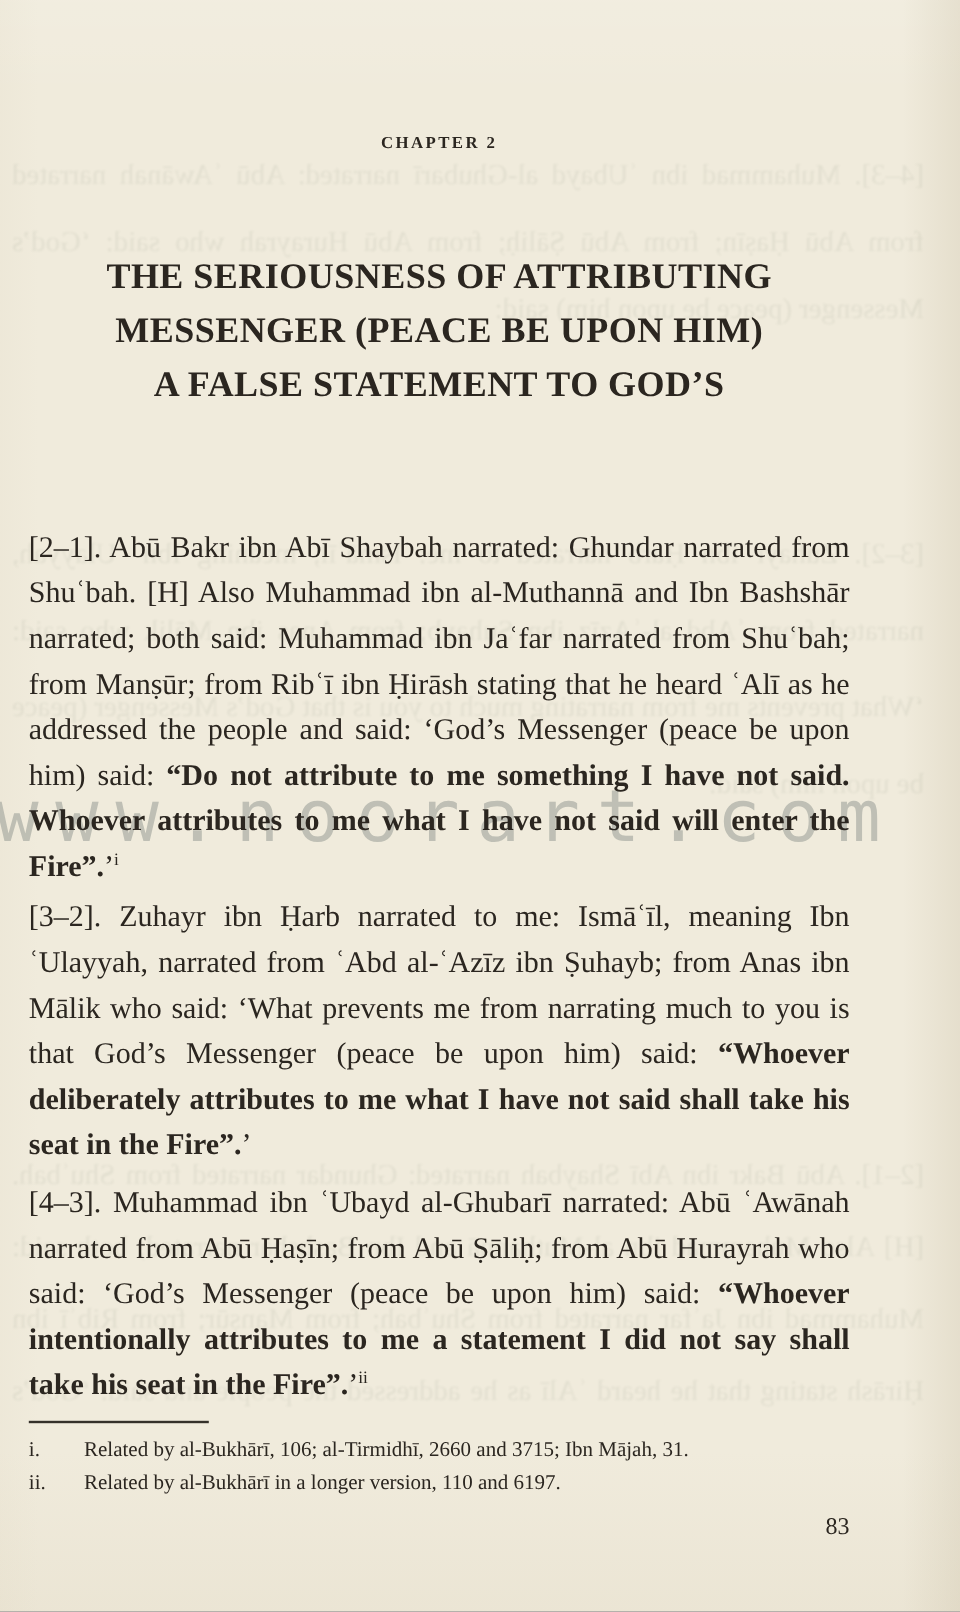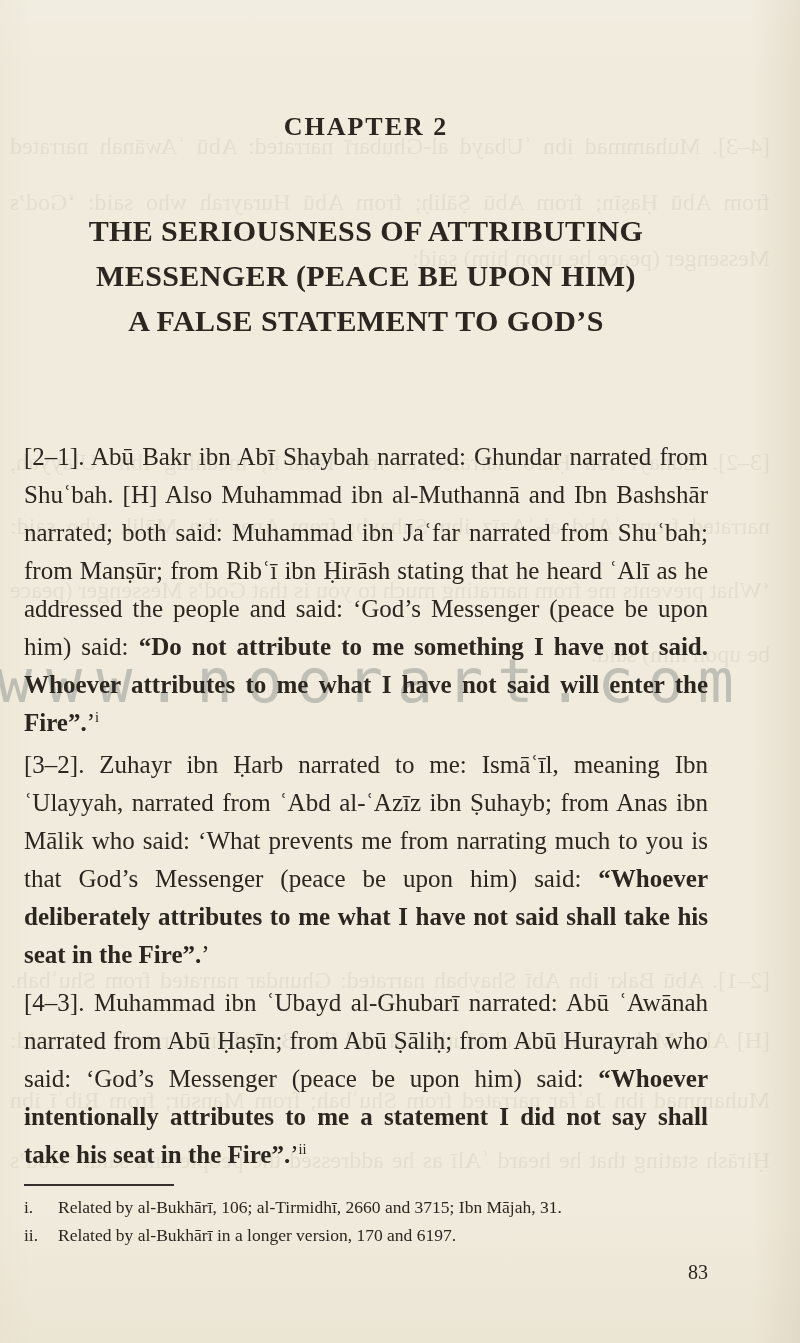--- a/index.html
+++ b/index.html
@@ -57,21 +57,21 @@
     user-select: none;
   }
   
   .content { position: absolute; left: 24px; width: 684px; top: 0; z-index: 2; }
   .chapter-label {
     position: absolute;
     top: 112px;
     width: 100%;
     text-align: center;
     font-weight: 700;
-    font-size: 26px;
+    font-size: 14px;
     letter-spacing: 2px;
   }
   .book-title {
     position: absolute;
     top: 208px;
     width: 100%;
     text-align: center;
     font-weight: 700;
     font-size: 30px;
     line-height: 45px;
@@ -101,21 +101,21 @@
   }
   .footnotes {
     position: absolute;
     top: 1193px;
     width: 100%;
     font-size: 17.5px;
     line-height: 28px;
   }
   .footnote-row { display: flex; }
   .footnote-marker { width: 34px; flex: 0 0 34px; }
-  .footnote-text { flex: 1; }
+  .footnote-text { flex: 1; margin-left: 12px; }
   .page-number {
     position: absolute;
     top: 1261px;
     width: 100%;
     text-align: right;
     font-size: 20px;
   }
 </style>
 </head>
 <body>
@@ -146,20 +146,20 @@
 
     <hr class="footnote-rule">
 
     <div class="footnotes">
       <div class="footnote-row">
         <span class="footnote-marker">i.</span>
         <span class="footnote-text">Related by al-Bukhārī, 106; al-Tirmidhī, 2660 and 3715; Ibn Mājah, 31.</span>
       </div>
       <div class="footnote-row">
         <span class="footnote-marker">ii.</span>
-        <span class="footnote-text">Related by al-Bukhārī in a longer version, 170 and 6197.</span>
+        <span class="footnote-text">Related by al-Bukhārī in a longer version, 110 and 6197.</span>
       </div>
     </div>
 
     <div class="page-number">83</div>
 
   </div>
 </div>
 
 </body></html>

